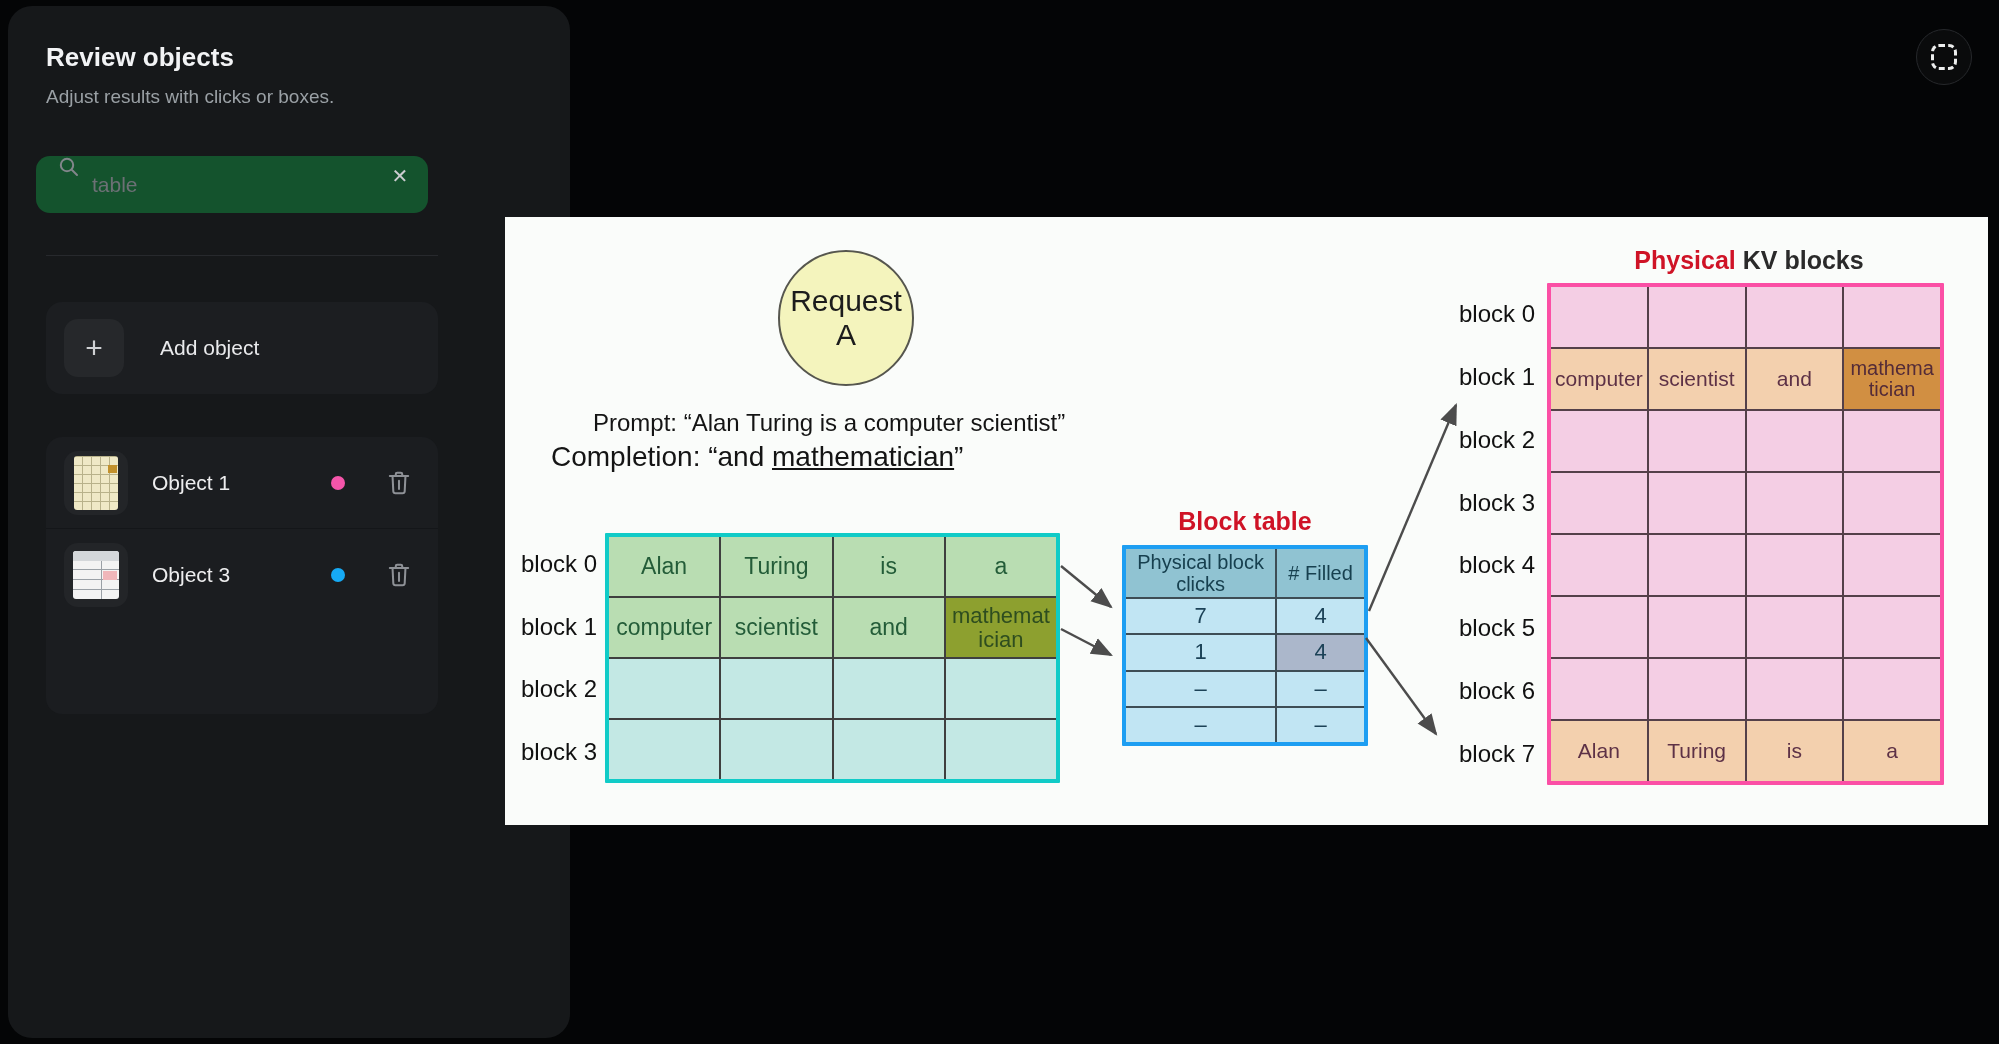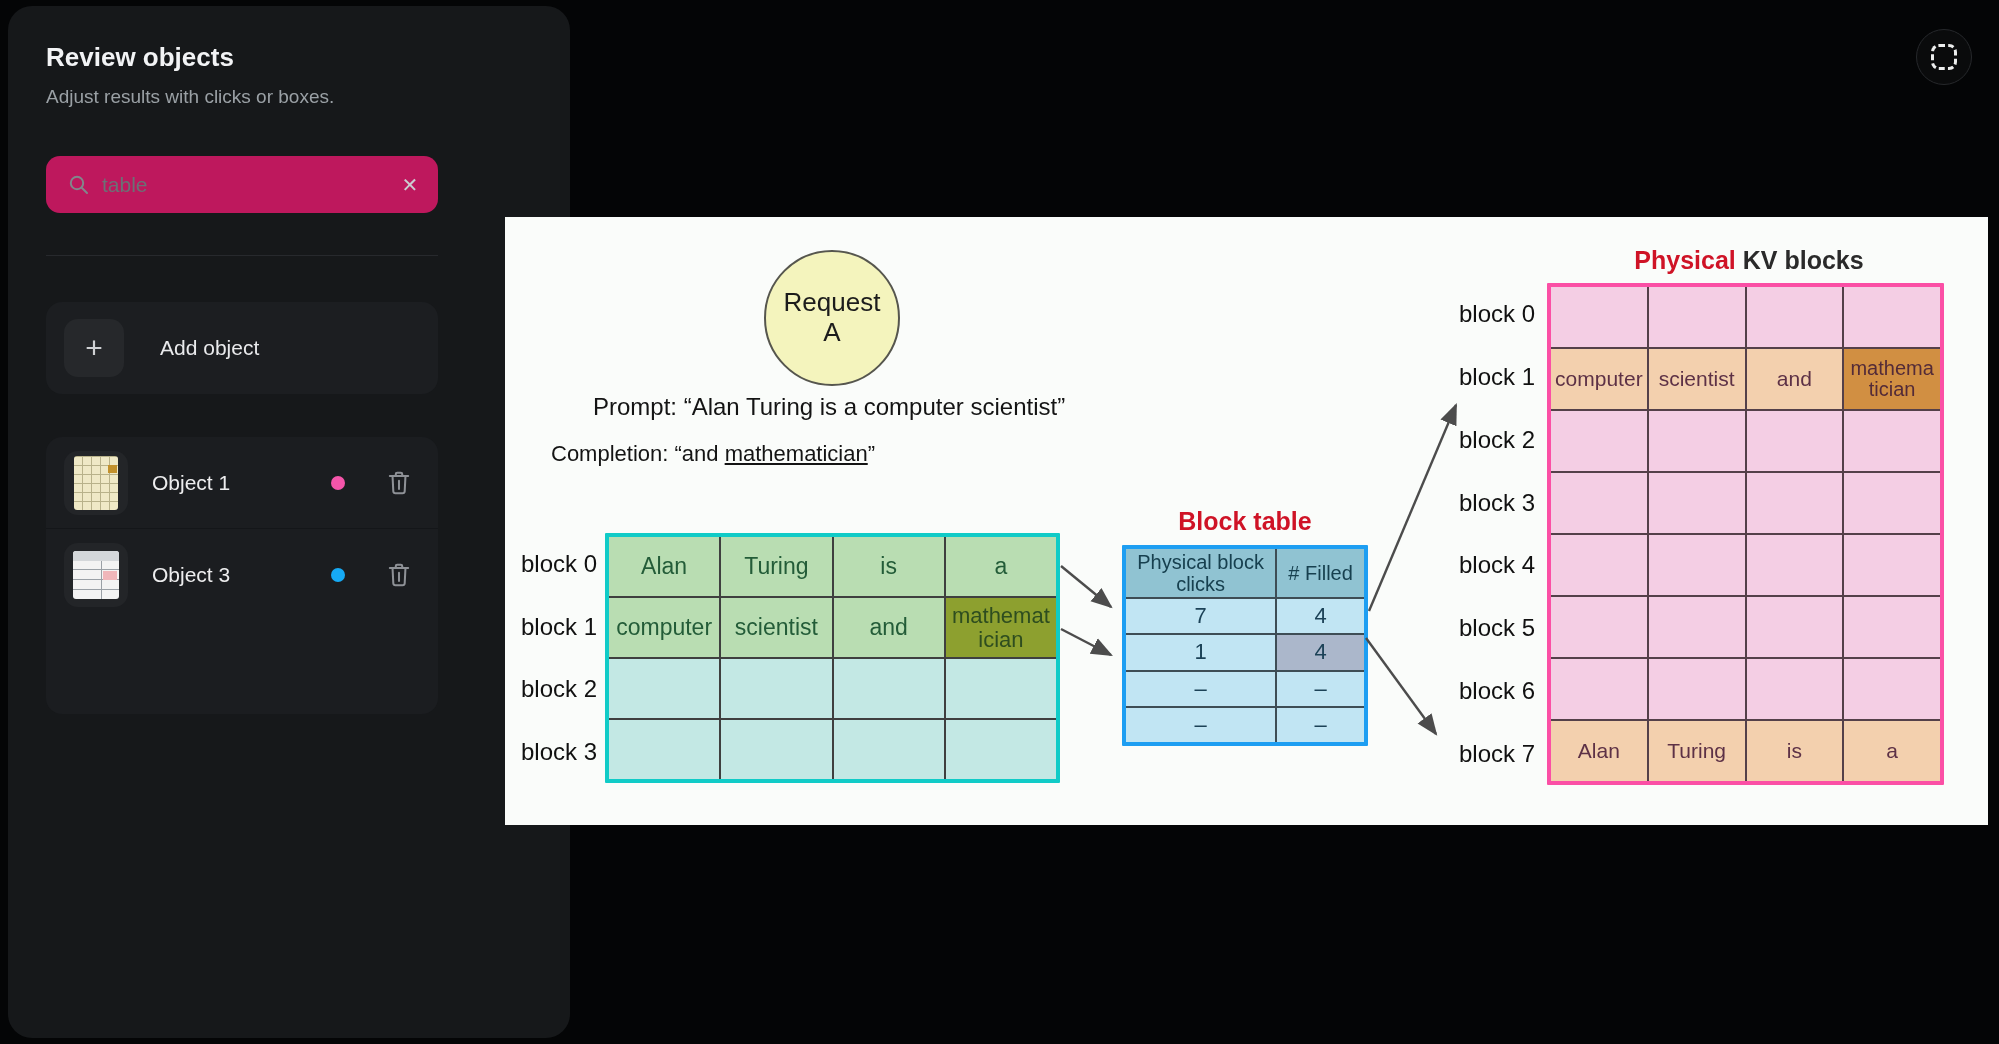--- a/index.html
+++ b/index.html
@@ -5,22 +5,22 @@
   * { margin:0; padding:0; box-sizing:border-box; }
   html,body { width:1999px; height:1044px; overflow:hidden; background:#040506;
               font-family:"Liberation Sans", sans-serif; }
 
   
   .sidebar { position:absolute; left:8px; top:6px; width:562px; height:1032px;
              background:#16181a; border-radius:24px; }
   .sb-title { position:absolute; left:38px; top:36px; font-size:26px; font-weight:700; color:#f2f3f5; }
   .sb-sub { position:absolute; left:38px; top:80px; font-size:19px; color:#9aa0a5; }
 
-  .search-box { position:absolute; left:38px; top:150px; width:392px; height:57px;
-                background:#be185d; border-radius:14px; display:flex; align-items:center; }
+  .search-box { position:absolute; left:28px; top:150px; width:392px; height:57px;
+                background:#14532d; border-radius:14px; display:flex; }
   .search-box svg { margin-left:22px; flex:0 0 auto; }
   .search-input { flex:1; margin-left:12px; background:transparent; border:none; outline:none;
                   font-size:21px; color:#d8dadd; font-family:"Liberation Sans",sans-serif; }
   .search-input::placeholder { color:#6c7075; }
   .clear-btn { width:40px; height:40px; border:none; background:transparent; color:#cbcdd0;
                font-size:20px; cursor:pointer; margin-right:8px; }
 
   .divider { position:absolute; left:38px; top:249px; width:392px; height:1px; background:#27292d; }
 
   .add-card { position:absolute; left:38px; top:296px; width:392px; height:92px;
@@ -71,26 +71,26 @@
   
   .box-select { position:absolute; right:27px; top:29px; width:56px; height:56px; border-radius:50%;
                 background:#0a0b0c; border:1.5px solid #26282b; cursor:pointer;
                 display:flex; align-items:center; justify-content:center; }
   .dashed-ico { width:26px; height:26px; border:3px dashed #eceded; border-radius:8px; }
 
   
   .canvas { position:absolute; left:505px; top:217px; width:1483px; height:608px; background:#fafcfa; }
   .abs { position:absolute; }
 
-  .request-circle { left:259px; top:33px; width:136px; height:136px; border-radius:50%;
+  .request-circle { left:273px; top:33px; width:136px; height:136px; border-radius:50%;
                     background:#f4f4bd; border:2px solid #56564e;
                     display:flex; flex-direction:column; align-items:center; justify-content:center;
-                    font-size:26px; color:#1c1c1c; line-height:1.15; }
-  .prompt-l1 { left:88px; top:176px; font-size:24px; color:#141414; }
-  .prompt-l2 { left:46px; top:224px; font-size:22px; color:#141414; }
+                    font-size:30px; color:#1c1c1c; line-height:1.15; }
+  .prompt-l1 { left:88px; top:192px; font-size:24px; color:#141414; }
+  .prompt-l2 { left:46px; top:224px; font-size:28px; color:#141414; }
   .ul { text-decoration:underline; }
 
   .dg-title { font-size:25px; font-weight:700; color:#2a2a2a; text-align:center; }
   .dg-title .accent { color:#cf1326; }
   .logical-title  { left:186px;  top:284px; width:300px;margin-top:31px; }
   .block-title    { left:620px;  top:290px; width:240px; }
   .physical-title { left:1084px; top:29px;  width:320px; }
 
   .row-labels { display:grid; }
   .row-labels div { display:flex; align-items:center; justify-content:flex-end;

